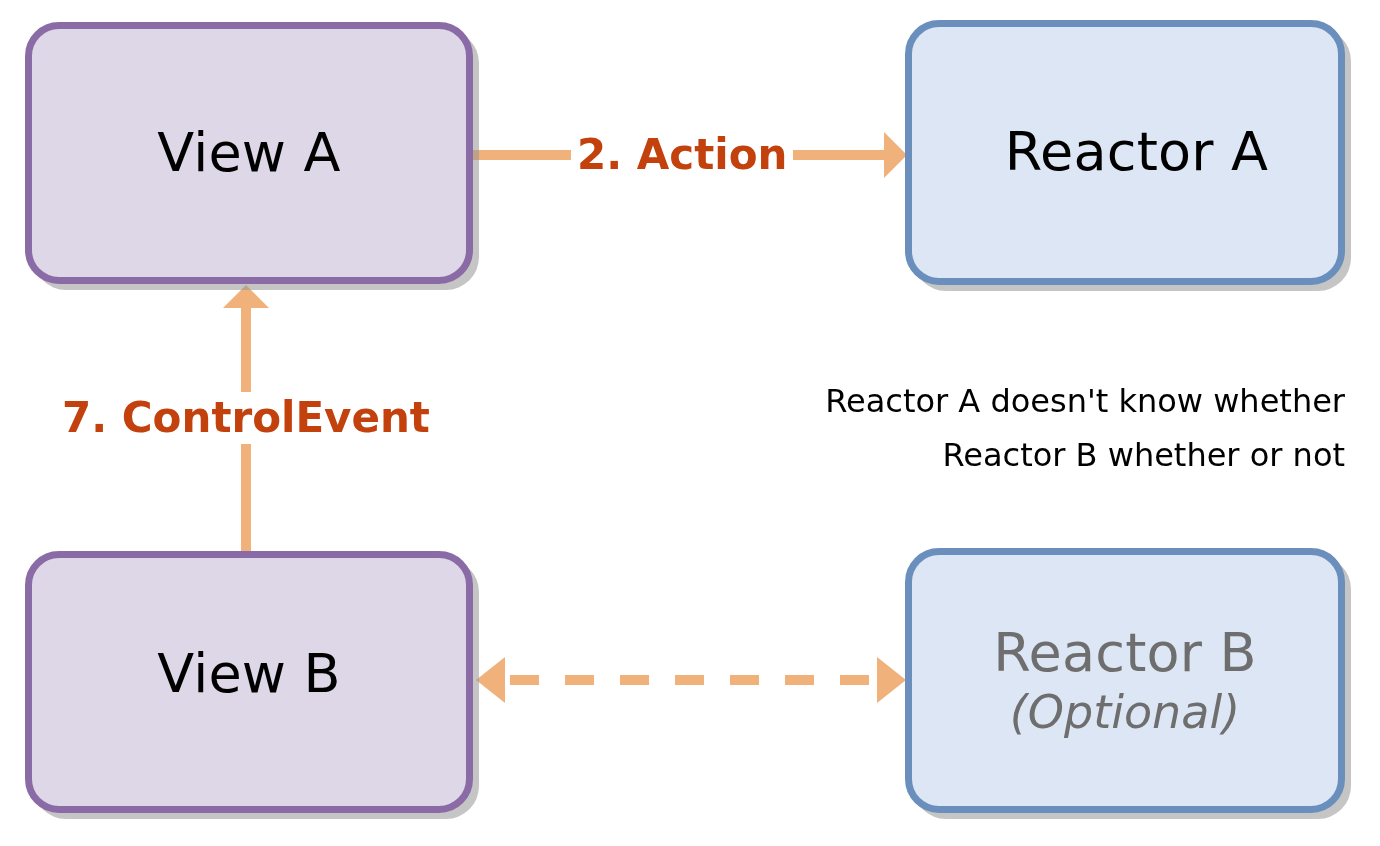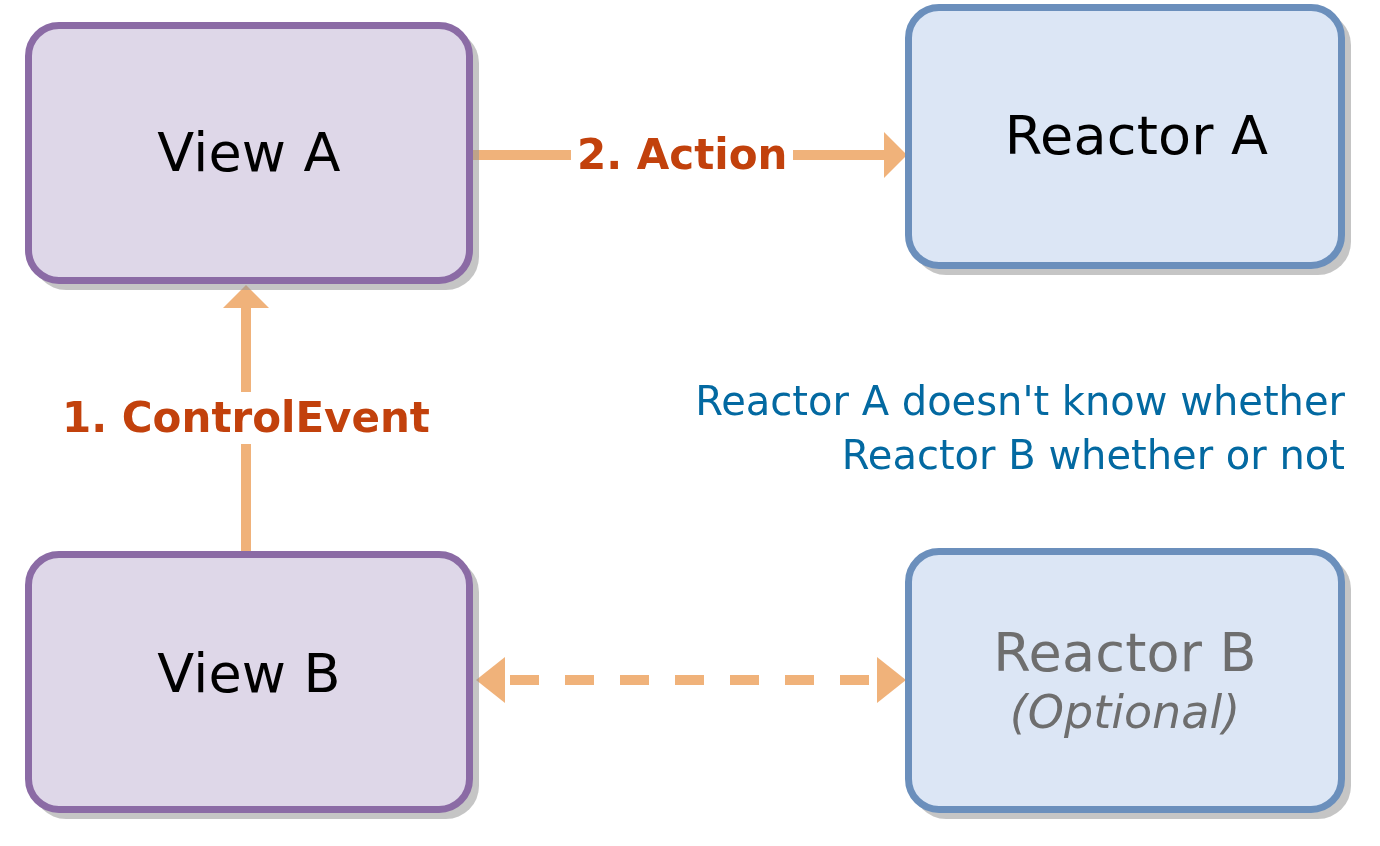--- a/index.html
+++ b/index.html
@@ -55,21 +55,21 @@
   .node-sublabel {
     font-size: 46px;
     line-height: 1.05;
     color: #6e6e6e;
     font-style: italic;
     margin-top: 6px;
     white-space: nowrap;
   }
 
   #node-view-a   { left: 25px;  top: 22px;  width: 448px; height: 262px; }
-  #node-reactor-a{ left: 905px; top: 4px;  width: 440px; height: 265px; padding-left: 23px; }
+  #node-reactor-a{ left: 905px; top: 20px;  width: 440px; height: 265px; padding-left: 23px; }
   #node-view-b   { left: 25px;  top: 551px; width: 448px; height: 262px; }
   #node-reactor-b{ left: 905px; top: 548px; width: 440px; height: 265px; }
 
   
   #node-view-b .node-label { transform: translateY(-8px); }
   
   #node-reactor-b { justify-content: center; }
 
   
   #connectors {
@@ -106,22 +106,22 @@
     padding: 0 5px;
   }
 
   
   #annotation-note {
     position: absolute;
     right: 35px;
     top: 374px;
     width: 740px;
     text-align: right;
-    color: #0369a1;
-    font-size: 40px;
+    color: #000000;
+    font-size: 32px;
     line-height: 54px;
     font-weight: normal;
     z-index: 4;
   }
   #annotation-note .note-line { display: block; }
 </style>
 </head>
 <body>
 
 <div id="canvas">
@@ -157,20 +157,20 @@
     <span class="node-label muted">Reactor B</span>
     <span class="node-sublabel">(Optional)</span>
   </div>
 
   <div id="node-view-b" class="node view">
     <span class="node-label">View B</span>
   </div>
 
   <div id="label-action" class="edge-label">2. Action</div>
 
-  <div id="label-control-event" class="edge-label">1. ControlEvent</div>
+  <div id="label-control-event" class="edge-label">7. ControlEvent</div>
 
   <div id="annotation-note">
     <span class="note-line">Reactor A doesn't know whether</span>
     <span class="note-line">Reactor B whether or not</span>
   </div>
 
 </div>
 
 </body></html>

